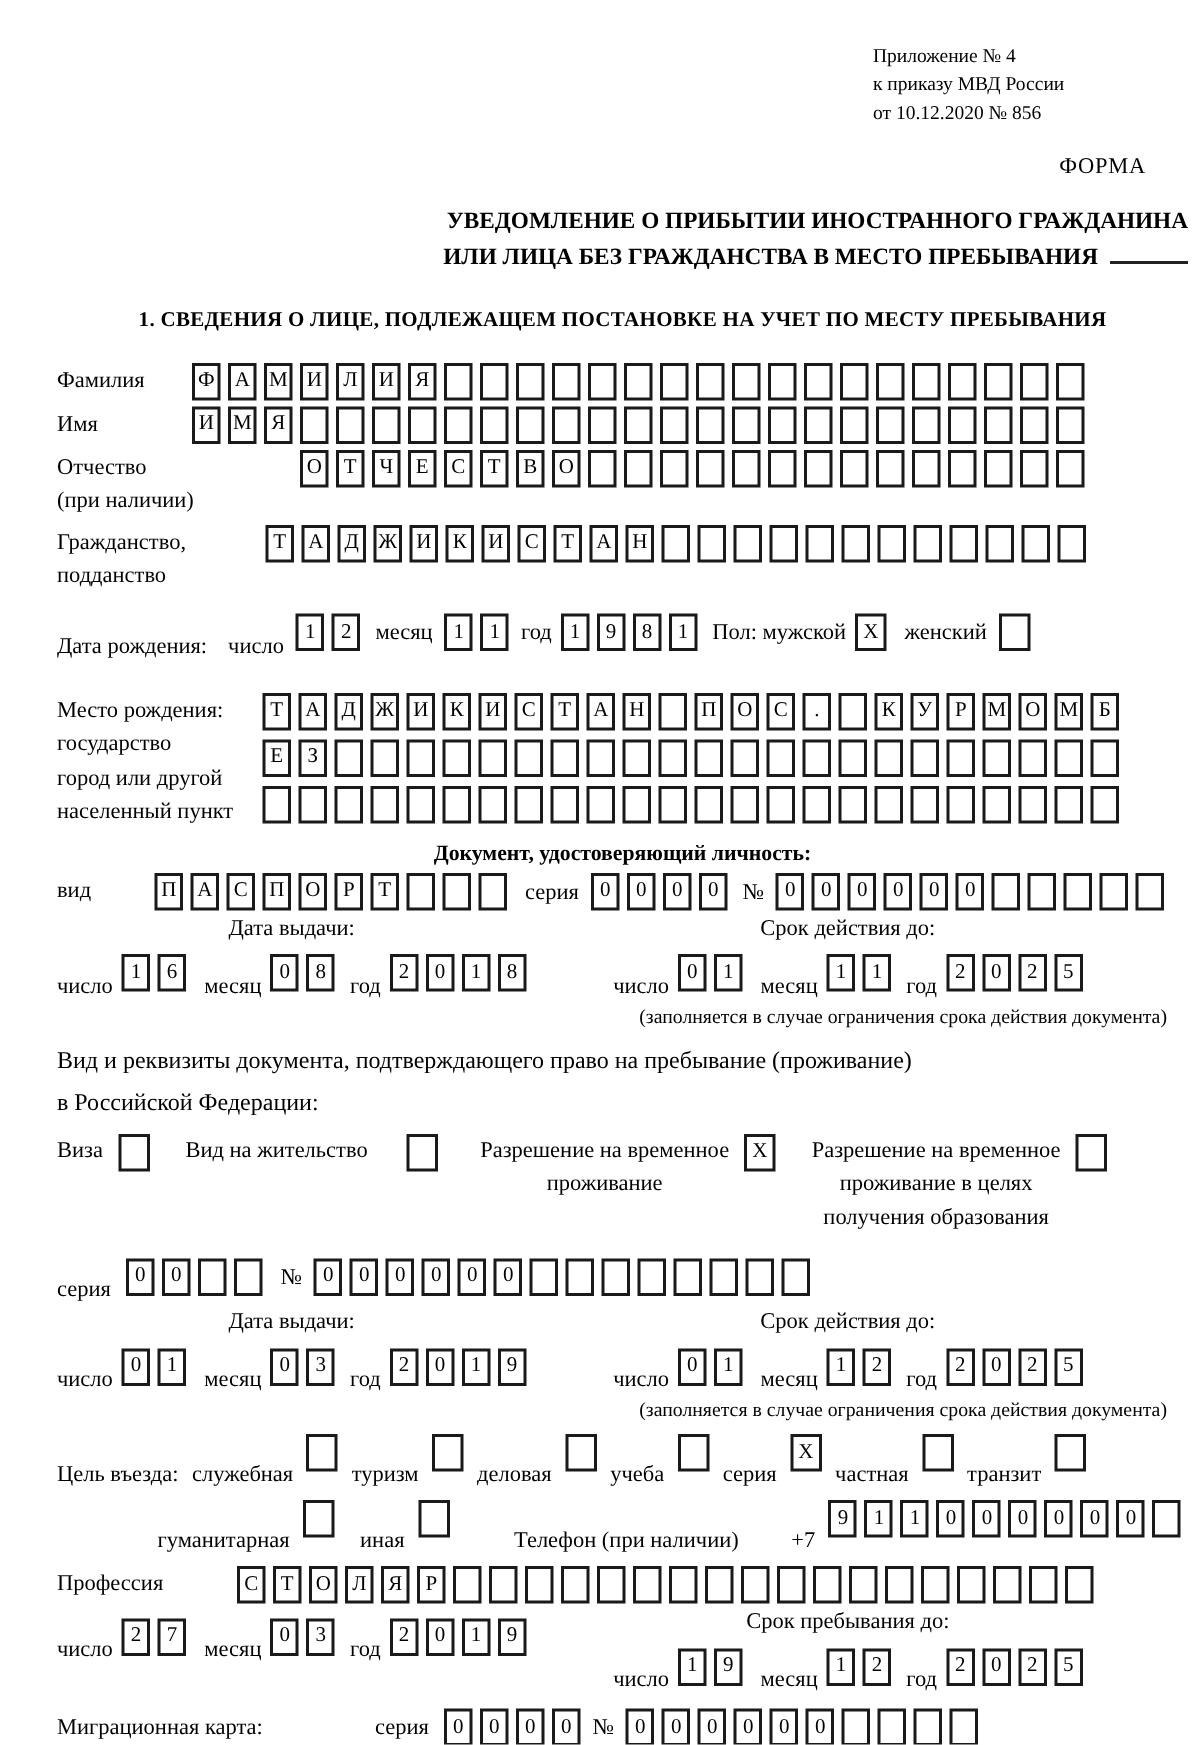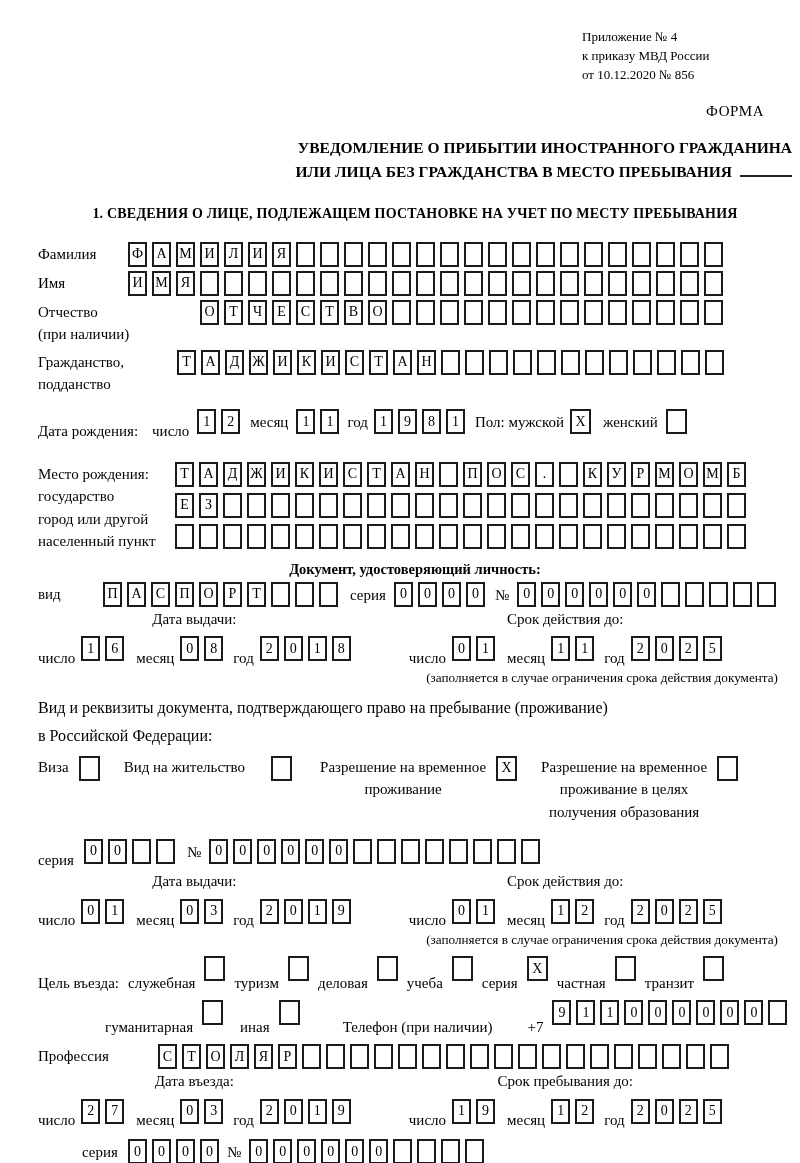--- a/index.html
+++ b/index.html
@@ -535,21 +535,20 @@
         <span class="cell"></span>
         <span class="cell"></span>
         <span class="cell"></span>
         <span class="cell"></span>
         <span class="cell"></span>
       </div>
   </div>
 
   <div class="dgrow">
     <div class="dg">
-      <div class="dg-title">Дата въезда:</div>
       <div class="dg-line">
         <span class="word">число</span>
         <div class="cells">
             <span class="cell">2</span>
             <span class="cell">7</span>
           </div>
         <span class="word" style="margin-left:6px;">месяц</span>
         <div class="cells">
             <span class="cell">0</span>
             <span class="cell">3</span>
@@ -581,20 +580,21 @@
             <span class="cell">2</span>
             <span class="cell">0</span>
             <span class="cell">2</span>
             <span class="cell">5</span>
           </div>
       </div>
     </div>
   </div>
 
   <div class="frow" style="align-items:center;margin-top:10px;">
+    <div class="lbl w165">Миграционная карта:</div>
     <span class="word" style="margin:0 10px 0 44px;">серия</span>
     <div class="cells">
         <span class="cell">0</span>
         <span class="cell">0</span>
         <span class="cell">0</span>
         <span class="cell">0</span>
       </div>
     <span class="word" style="margin:0 8px 0 8px;">№</span>
     <div class="cells">
         <span class="cell">0</span>

